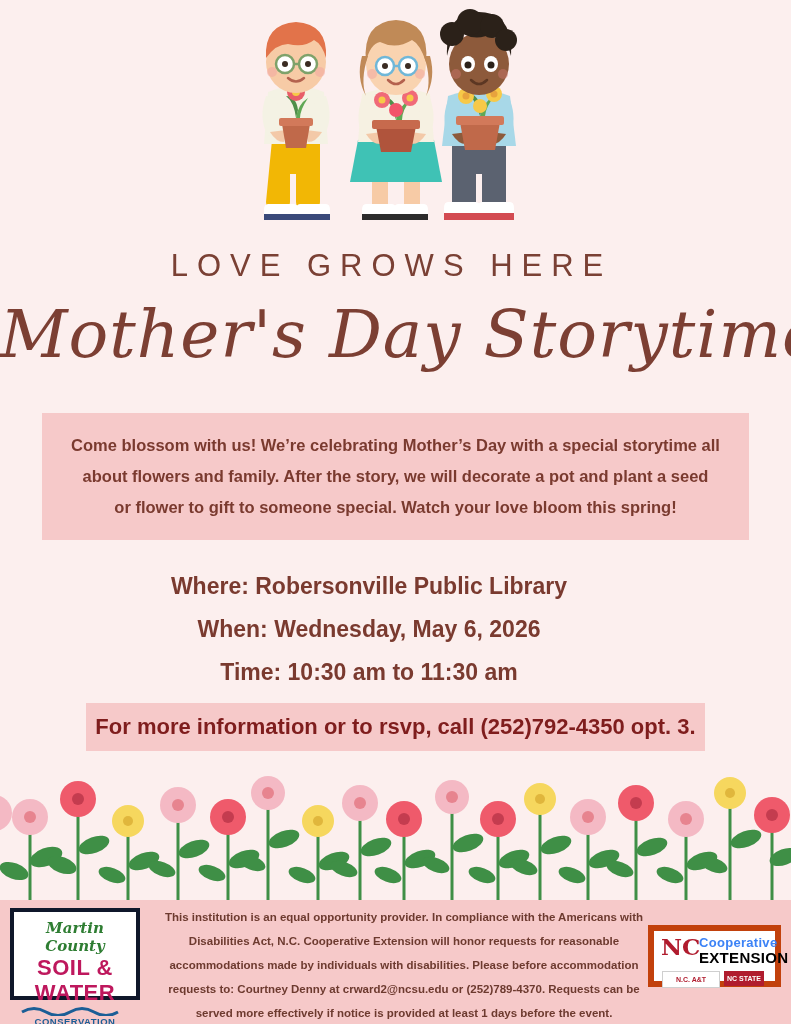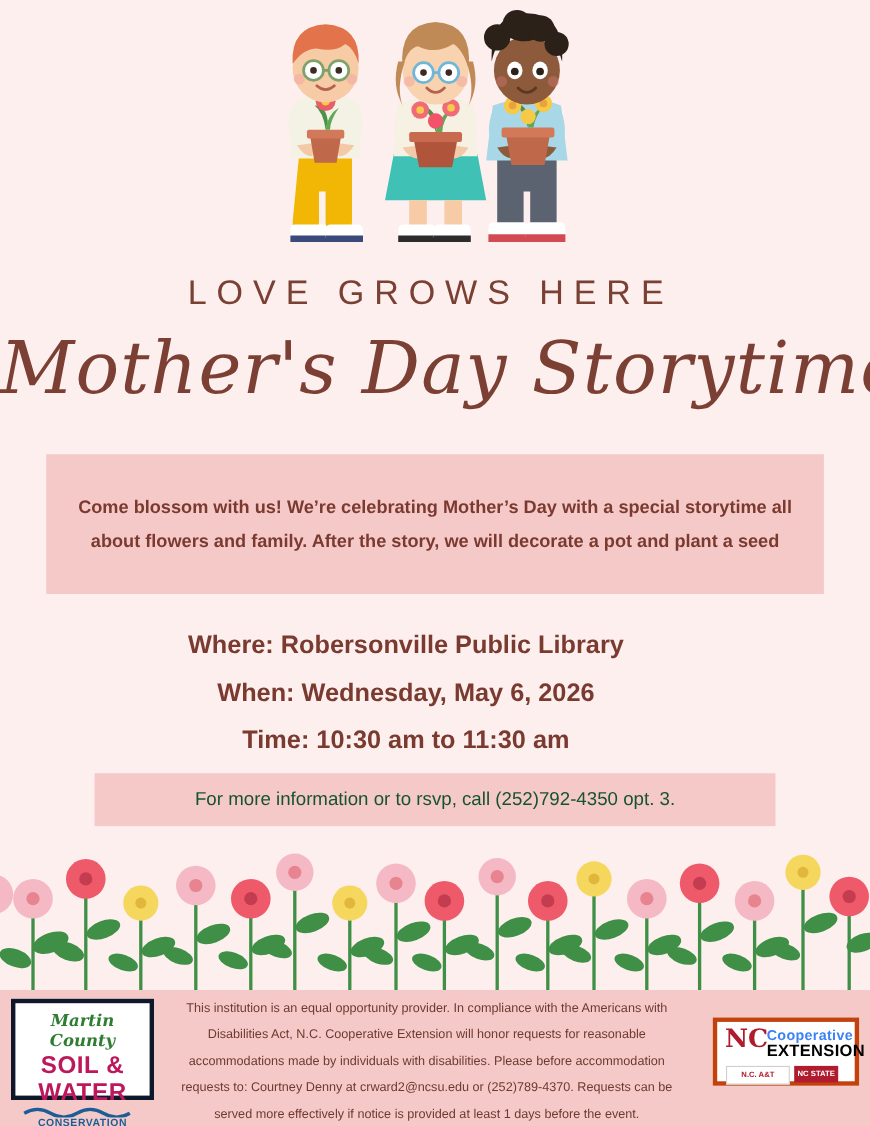--- a/index.html
+++ b/index.html
@@ -103,23 +103,23 @@
     top: 703px;
     left: 86px;
     width: 619px;
     height: 48px;
     background: #f6c9c9;
     display: flex;
     align-items: center;
     justify-content: center;
   }
   .rsvp-text {
-    color: #14532d;
-    font-size: 17px;
-    font-weight: normal;
+    color: #7f1d1d;
+    font-size: 22px;
+    font-weight: bold;
     white-space: nowrap;
   }
 
   
   .flower-band {
     position: absolute;
     top: 765px;
     left: 0;
     width: 791px;
     height: 135px;
@@ -130,26 +130,26 @@
     position: absolute;
     top: 900px;
     left: 0;
     width: 791px;
     height: 124px;
     background: #f6c9c9;
   }
   .footer-text {
     position: absolute;
     top: 901px;
-    left: 133px;
+    left: 149px;
     width: 510px;
     text-align: center;
     color: #6d3a2f;
     font-size: 11.5px;
-    font-weight: normal;
+    font-weight: bold;
     line-height: 24px;
     padding-top: 4px;
     box-sizing: border-box;
   }
   .logo-left {
     position: absolute;
     top: 908px;
     left: 10px;
     width: 130px;
     height: 92px;
@@ -188,21 +188,21 @@
     display: block;
     margin: 1px auto 0 auto;
   }
   .logo-right {
     position: absolute;
     top: 925px;
     left: 648px;
     width: 133px;
     height: 62px;
     background: #ffffff;
-    border: 4px solid #c2410c;
+    border: 6px solid #c2410c;
     box-sizing: border-box;
   }
   .logo-right .nc {
     position: absolute;
     left: 7px;
     top: 4px;
     font-family: "DejaVu Serif", serif;
     font-weight: bold;
     font-size: 23px;
     color: #b01c2e;
@@ -390,20 +390,21 @@
       <circle cx="503" cy="74" r="5" fill="#c9736a" opacity="0.5"></circle>
     </g>
   </svg>
 
   <div class="kicker">LOVE GROWS HERE</div>
   <div class="script-title">Mother's Day Storytime</div>
 
   <div class="desc-band">
     <div class="desc-line">Come blossom with us! We’re celebrating Mother’s Day with a special storytime all</div>
     <div class="desc-line">about flowers and family. After the story, we will decorate a pot and plant a seed</div>
+    <div class="desc-line">or flower to gift to someone special. Watch your love bloom this spring!</div>
   </div>
 
   <div class="details">
     <div class="detail-line">Where: Robersonville Public Library</div>
     <div class="detail-line">When: Wednesday, May 6, 2026</div>
     <div class="detail-line">Time: 10:30 am to 11:30 am</div>
   </div>
 
   <div class="rsvp-band">
     <div class="rsvp-text">For more information or to rsvp, call (252)792-4350 opt. 3.</div>

